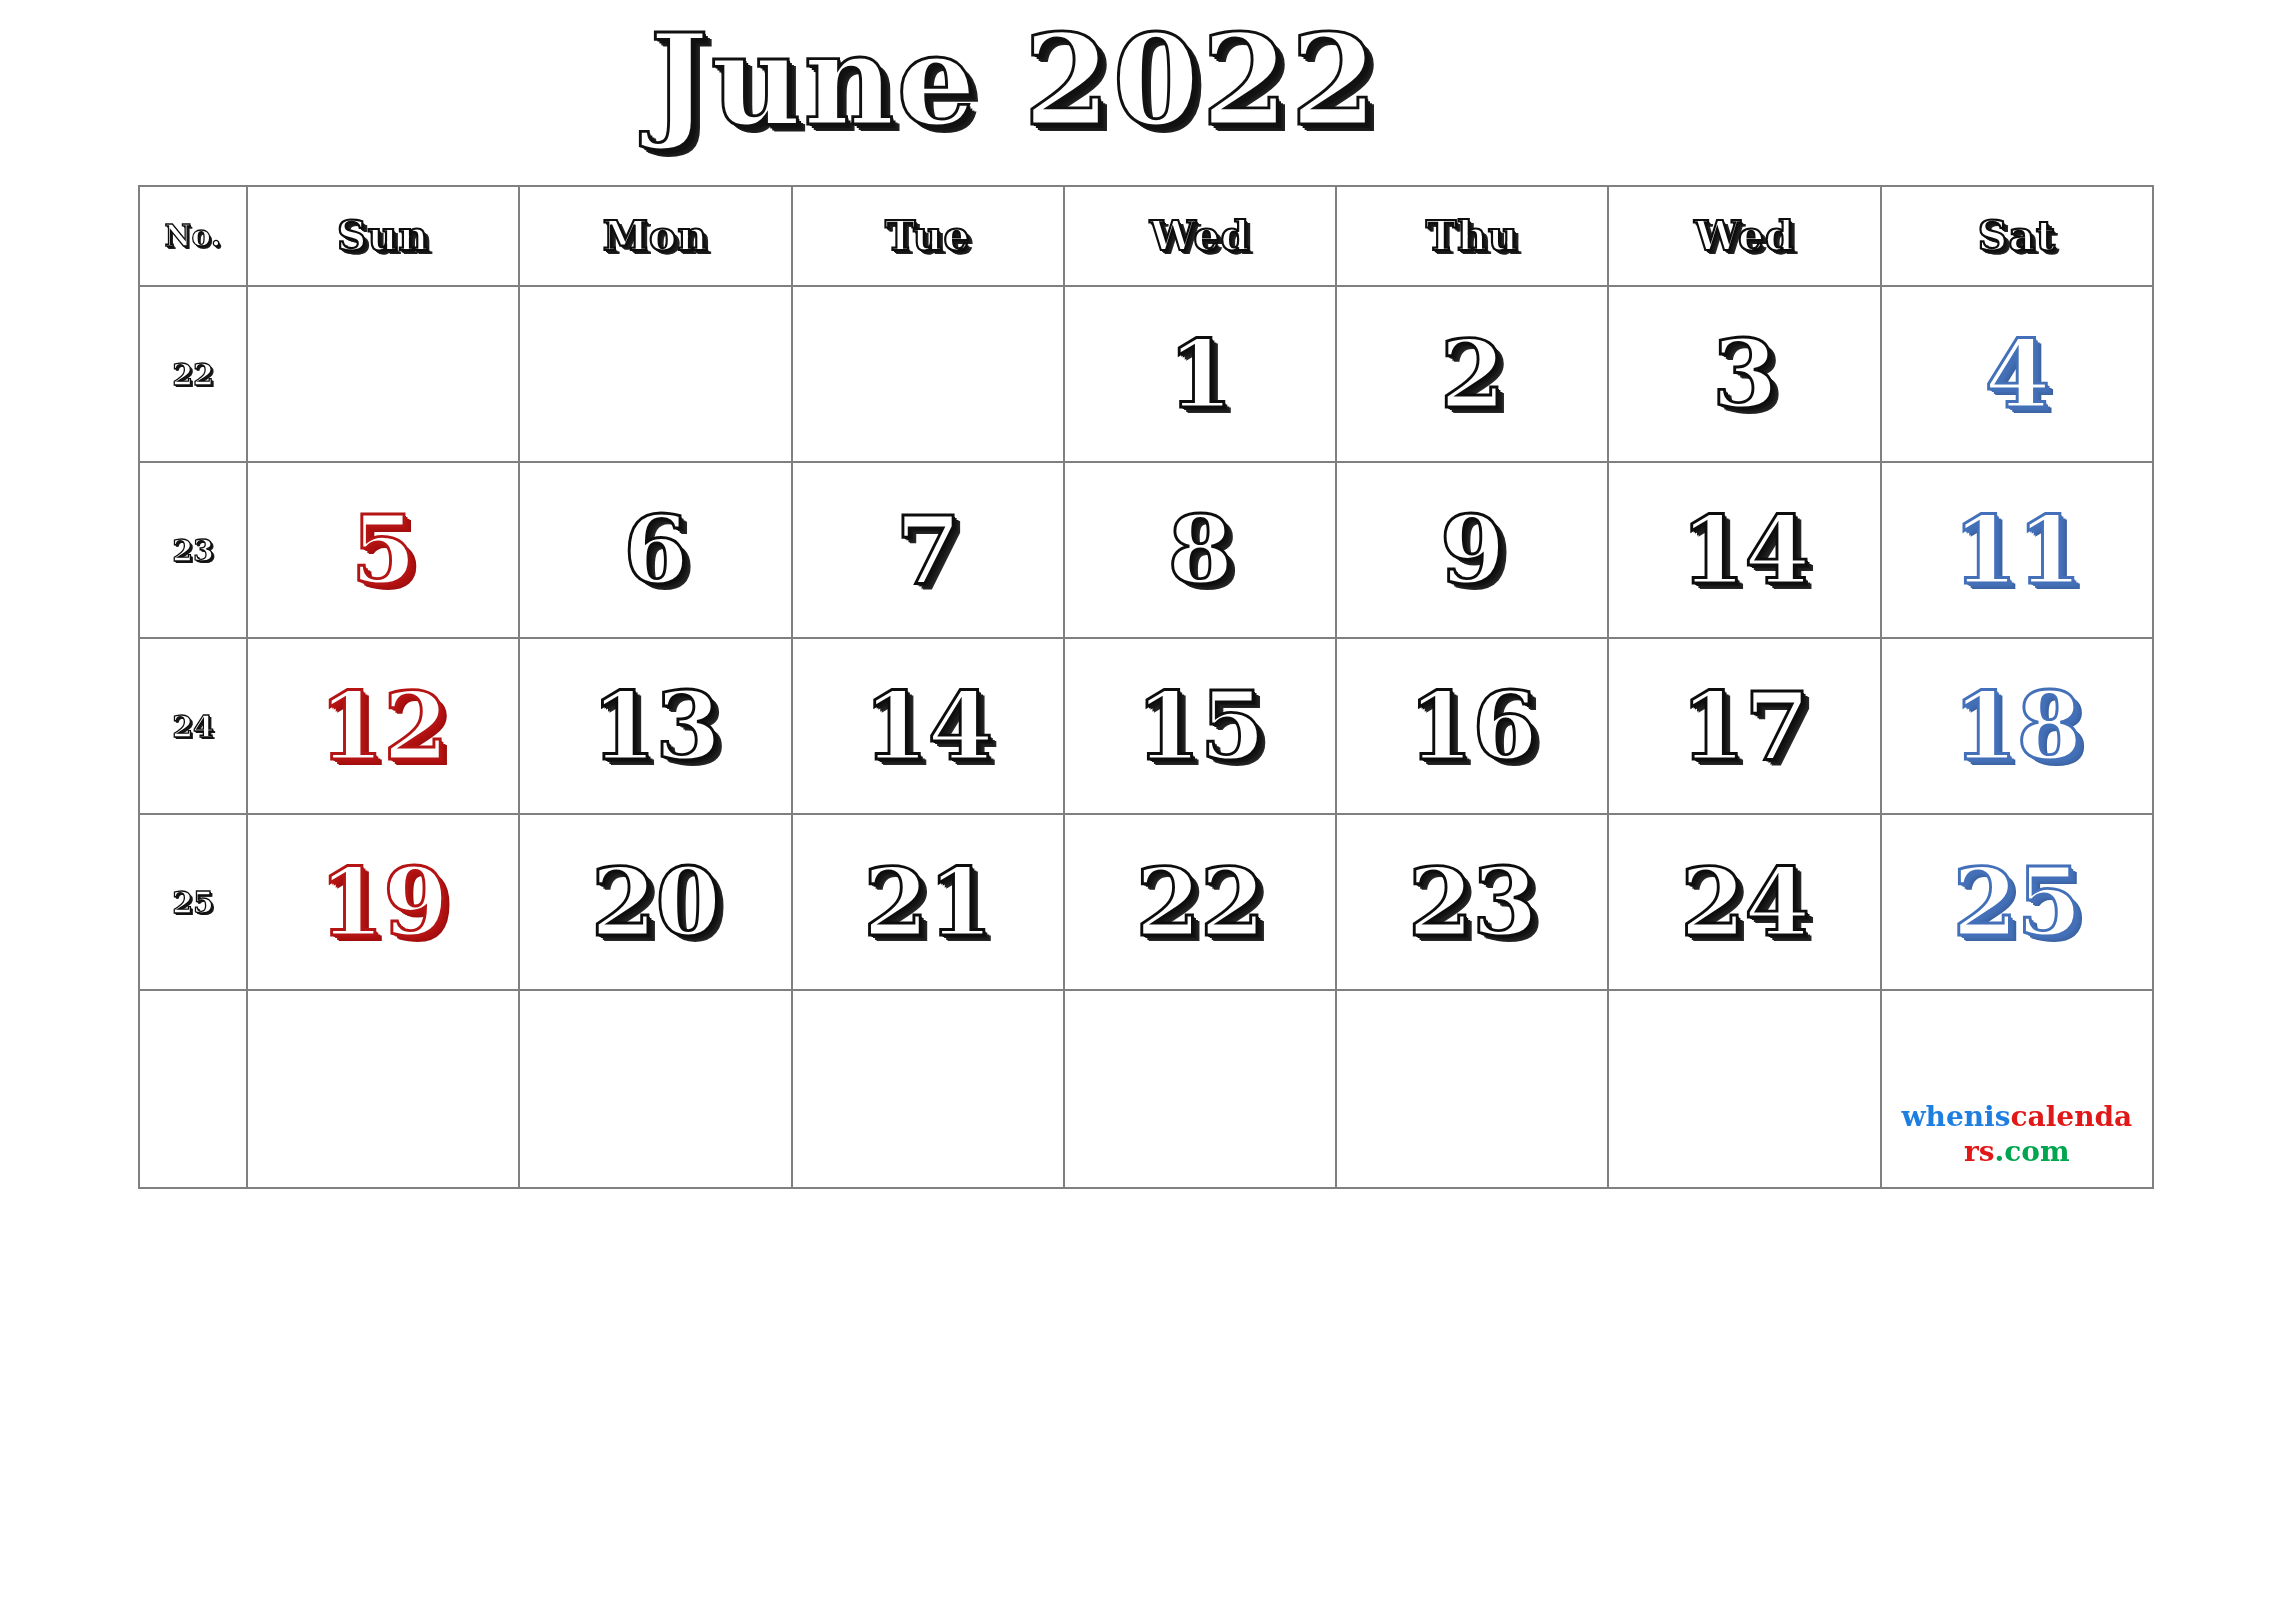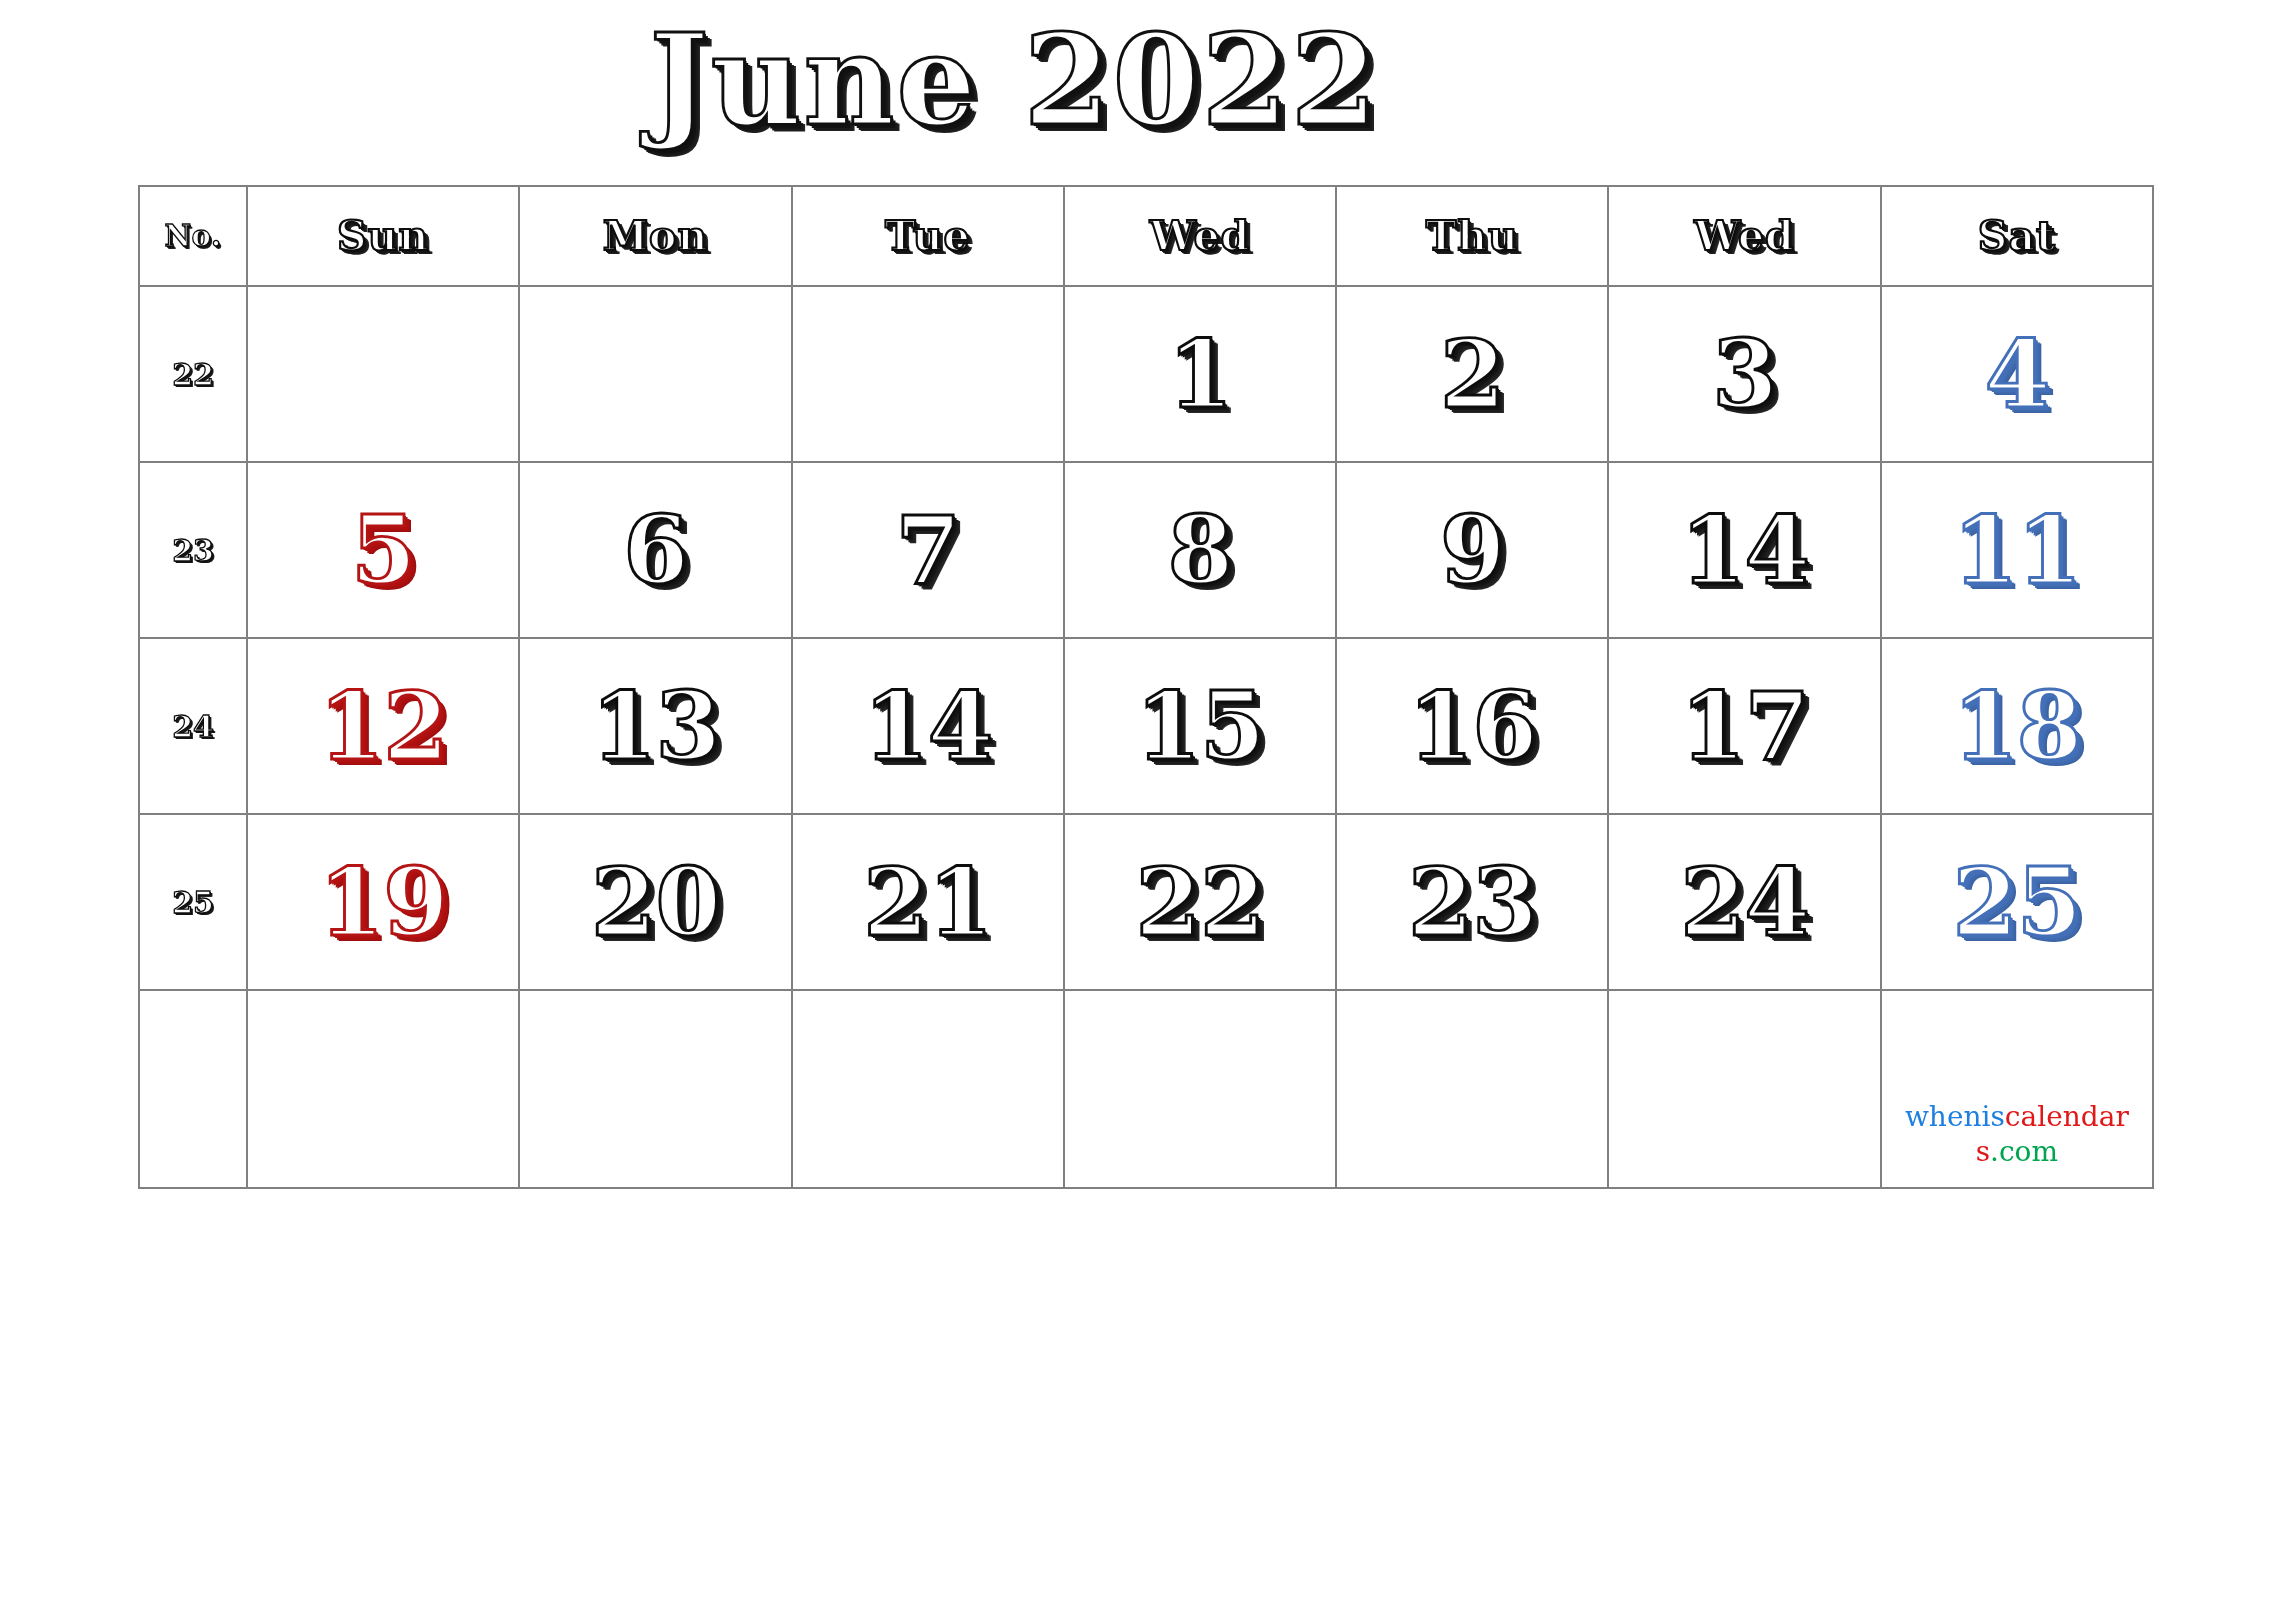--- a/index.html
+++ b/index.html
@@ -149,21 +149,21 @@
 
   
   .watermark-cell { position: relative; }
   .watermark {
     position: absolute;
     left: 0;
     right: 0;
     bottom: 17.6px;
     text-align: center;
     font-family: "DejaVu Serif", serif;
-    font-weight: 400;
+    font-weight: 700;
     font-size: 28px;
     line-height: 1.25;
     letter-spacing: 0px;
     word-break: break-all;
     padding: 0 13.7px;
     margin-top: 13px;
   }
   .wm-blue  { color: #1f7fe0; }
   .wm-red   { color: #e01818; }
   .wm-green { color: #00a54f; }

